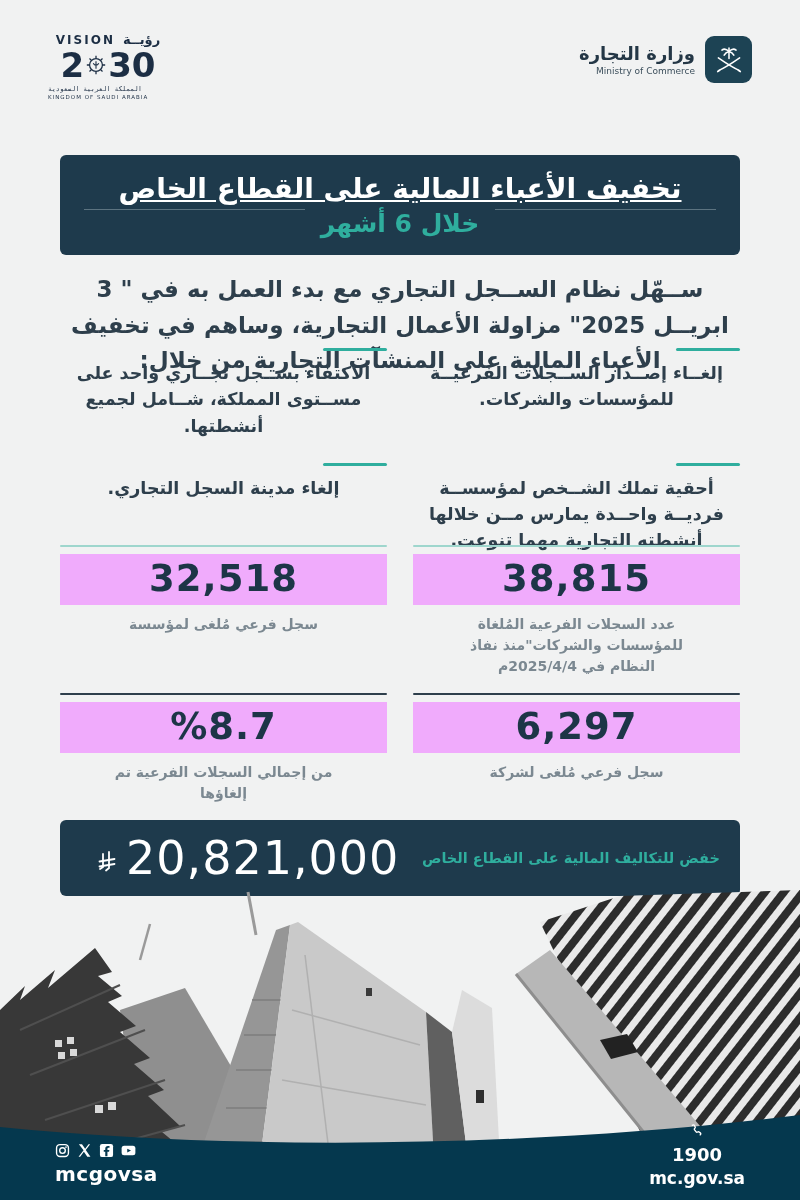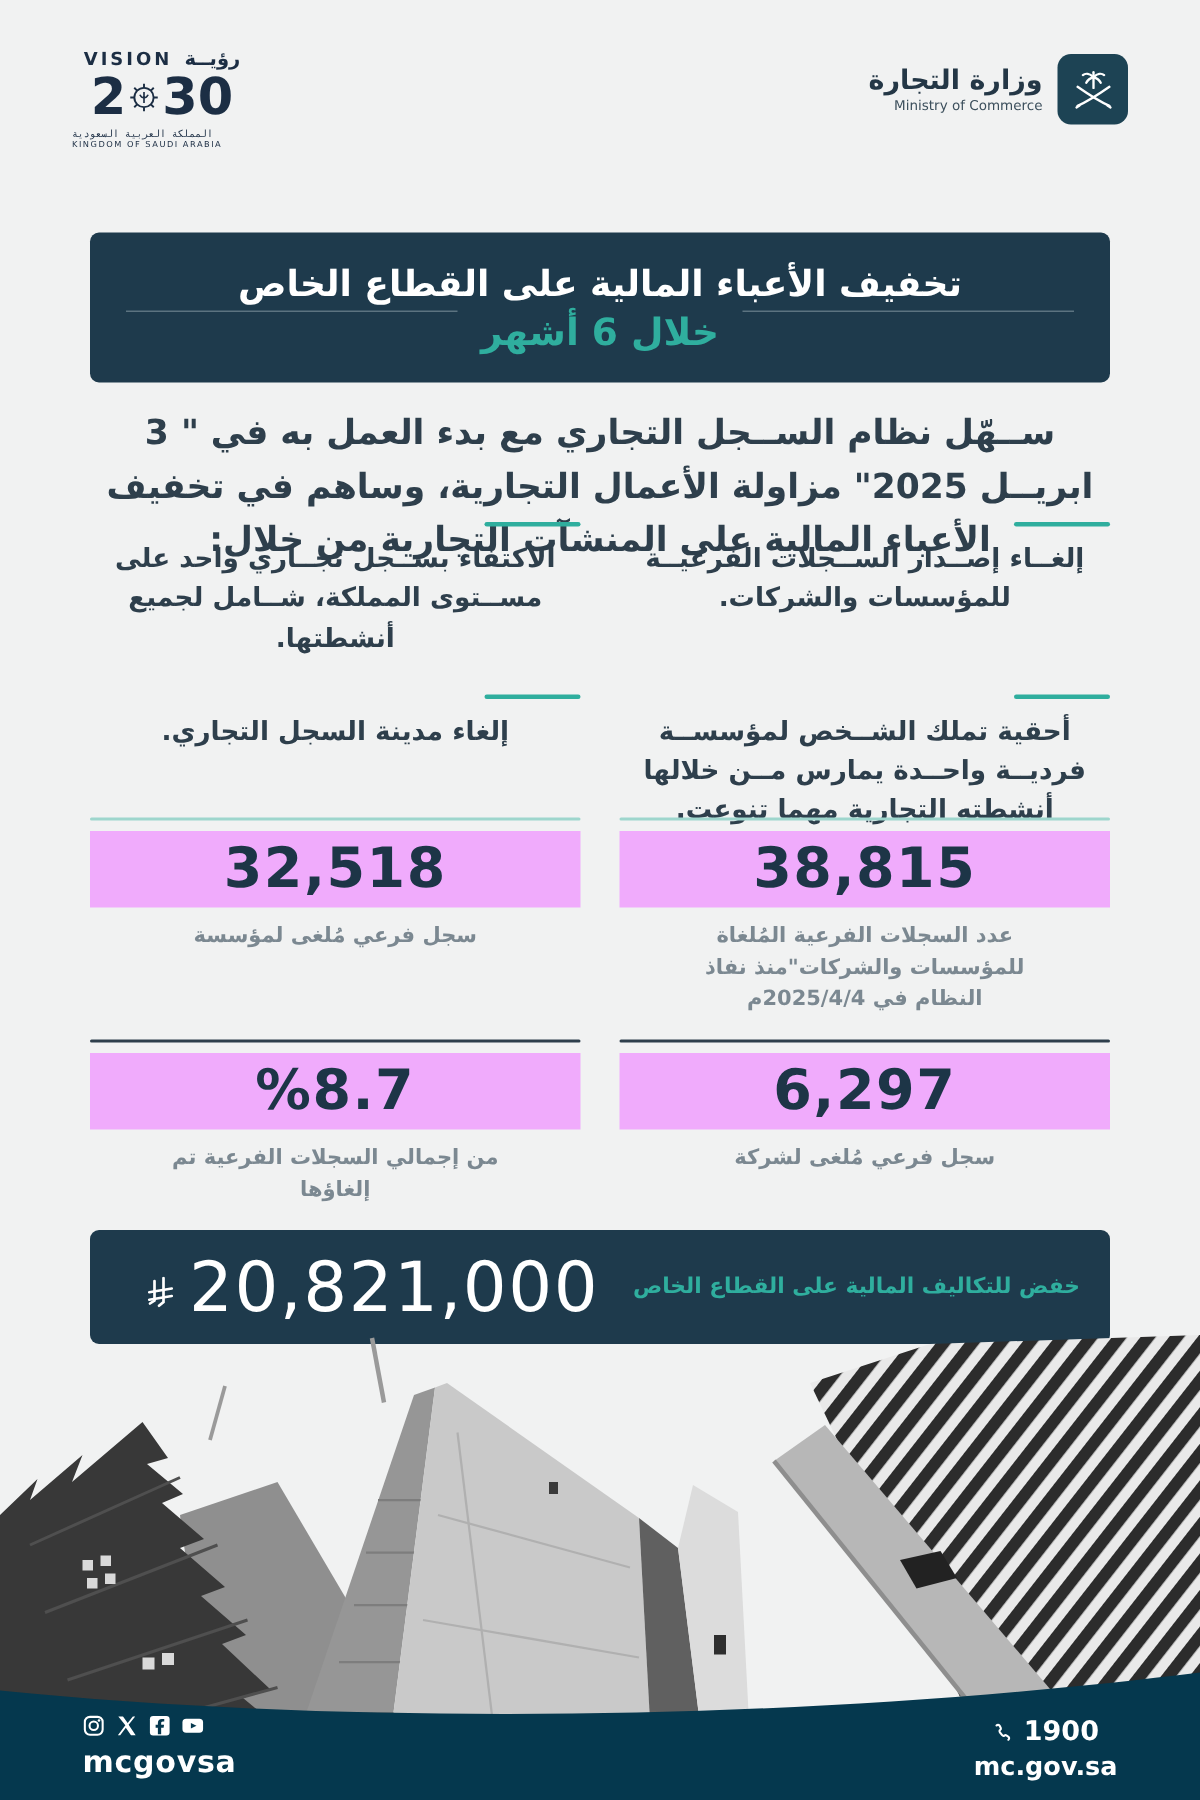--- a/index.html
+++ b/index.html
@@ -23,21 +23,21 @@
   .moc-text .ar { font-size: 18px; font-weight: bold; }
   .moc-text .en { font-size: 9px; margin-top: 2px; color: #3c4f5c; }
   .moc-emblem { width: 47px; height: 47px; background: #1d4354; border-radius: 9px; display: flex; align-items: center; justify-content: center; }
 
   
   .header-banner {
     position: absolute; top: 155px; left: 60px; width: 680px; height: 100px;
     background: #1e3a4c; border-radius: 6px; color: #ffffff;
     display: flex; flex-direction: column; align-items: center; justify-content: center; gap: 4px;
   }
-  .header-title { font-size: 24px; font-weight: bold; direction: rtl; }
+  .header-title { font-size: 28px; font-weight: bold; direction: rtl; text-decoration: underline; }
   .header-sub-row { display: flex; align-items: flex-start; width: 100%; padding: 0 24px; gap: 16px; }
   .header-sub { color: #2fae9e; font-size: 25px; font-weight: bold; white-space: nowrap; direction: rtl; }
   .header-rule { flex: 1; height: 1px; background: #8fa2ac; opacity: .55; }
 
   
   .intro {
     position: absolute; top: 272px; left: 60px; width: 680px;
     direction: rtl; text-align: center; font-size: 23px; font-weight: bold;
     color: #2e3f4c; line-height: 1.55;
   }
@@ -79,21 +79,21 @@
   
   .buildings { position: absolute; top: 890px; left: 0; width: 800px; height: 270px; }
 
   
   .footer-shape { position: absolute; bottom: 0; left: 0; width: 800px; height: 95px; }
   .footer-left { position: absolute; left: 55px; bottom: 14px; color: #ffffff; }
   .social-row { display: flex; gap: 7px; align-items: center; margin-bottom: 4px; }
   .social-row svg { width: 15px; height: 15px; display: block; }
   .social-handle { font-size: 20px; font-weight: bold; letter-spacing: .5px; }
   .footer-right { position: absolute; right: 55px; bottom: 12px; color: #ffffff; text-align: right; }
-  .phone-row { display: flex; justify-content: center; align-items: center; gap: 7px; font-size: 18px; font-weight: bold; }
+  .phone-row { display: flex; justify-content: center; align-items: center; gap: 7px; font-size: 18px; font-weight: bold; flex-direction: column; }
   .phone-row svg { width: 14px; height: 14px; }
   .website { font-size: 17px; font-weight: bold; margin-top: 3px; }
 </style>
 </head>
 <body>
 
 <div class="page">
 
   <div class="vision-logo">
     <div class="vision-row1">

